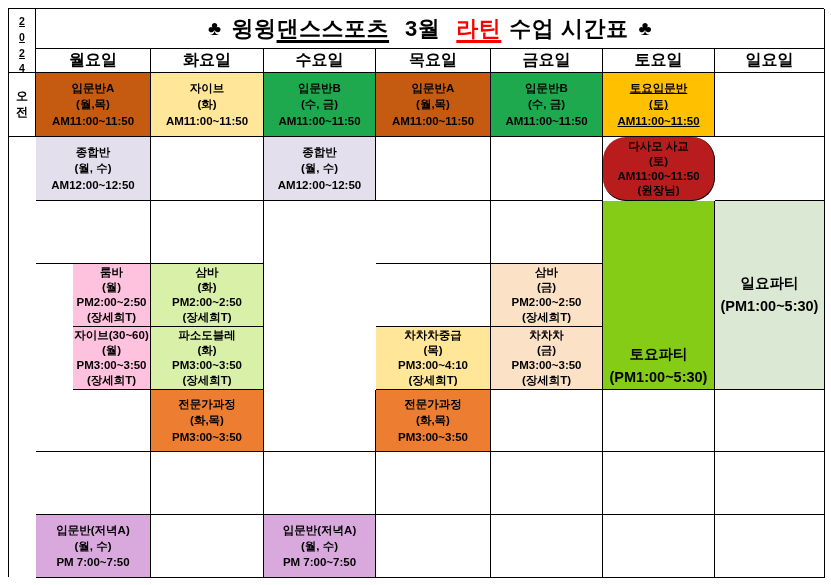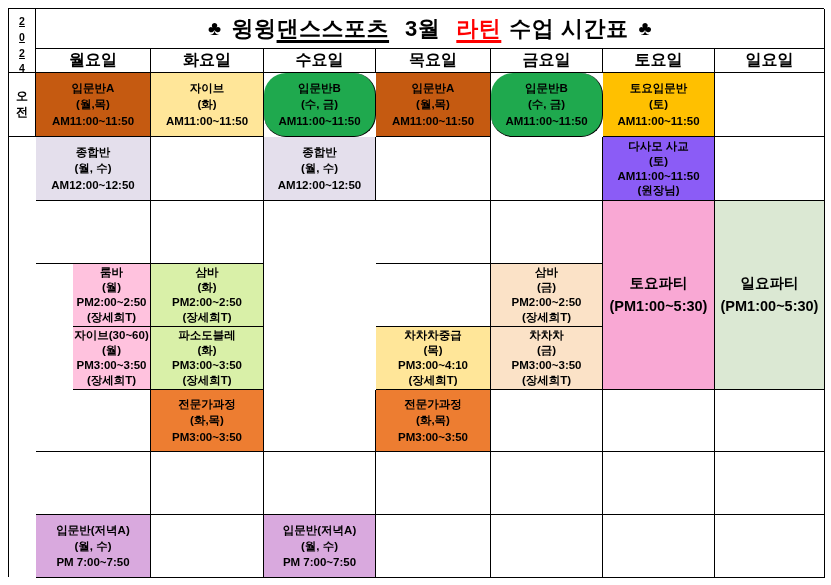--- a/index.html
+++ b/index.html
@@ -8,25 +8,25 @@
   .tbl{position:absolute;left:8px;top:8px;width:816px;height:569px;display:grid;
        grid-template-columns:27px 115px 113px 112px 115px 112px 112px 110px;
        grid-template-rows:40px 24px 64px 64px 63px 63px 63px 62px 63px 63px;
        border-top:1.5px solid #000;border-left:1.5px solid #000;box-sizing:border-box;}
   .cell{border-right:1.5px solid #000;border-bottom:1.5px solid #000;box-sizing:border-box;
         display:flex;flex-direction:column;align-items:center;justify-content:center;
         text-align:center;overflow:hidden;background:#fff;}
   .ln{font-size:11.5px;line-height:1.42;white-space:nowrap;}
   .ln4 .ln{line-height:1.3;}
   
-  .brown{background:#c55a11;align-items:center;}  .tan{background:#ffe699;}   .green{background:#1fa94e;border-radius:22px;}
-  .gold{background:#ffc000;}   .lav{background:#e4dfec;}   .blue{background:#8b5cf6;}
+  .brown{background:#c55a11;align-items:center;}  .tan{background:#ffe699;}   .green{background:#1fa94e;}
+  .gold{background:#ffc000;text-decoration:underline;}   .lav{background:#e4dfec;}   .blue{background:#b91c1c;border-radius:23px;}
   .pink{background:#ffc2de;margin-left:37px;}   .ygreen{background:#d9f0a8;}.pgreen{background:#dbe8d3;}
   .lyellow{background:#ffe699;}.orange{background:#ed7d31;}.peach{background:#fbe2c7;}
-  .lilac{background:#f9a8d4;}  .plum{background:#d9a9de;}
+  .lilac{background:#84cc16;justify-content:flex-end;}  .plum{background:#d9a9de;}
   
   .title{flex-direction:row;font-size:22px;letter-spacing:.5px;align-items:center;}
   .title .club{font-size:20px;margin:0 10px;}
   .title .gap{margin-left:16px;}
   .u{text-decoration:underline;text-decoration-thickness:2.5px;text-underline-offset:4px;}
   .red{color:#ff0000;}
   
   .year{justify-content:flex-start;padding-top:5px;text-decoration:underline;}
   .year span{font-size:10.5px;line-height:1.5;width:8px;word-break:break-all;text-align:center;}
   .side span{font-size:12px;line-height:1.3;width:17px;word-break:break-all;text-align:center;}

